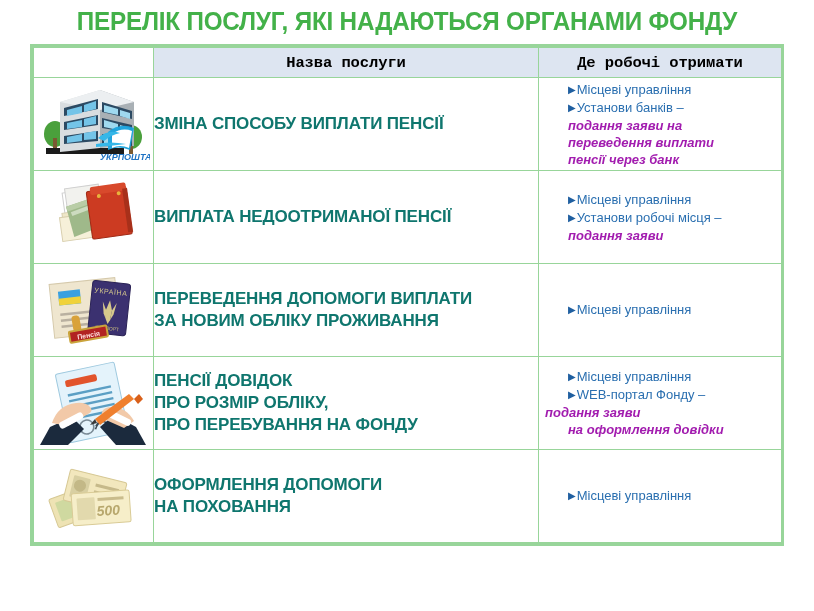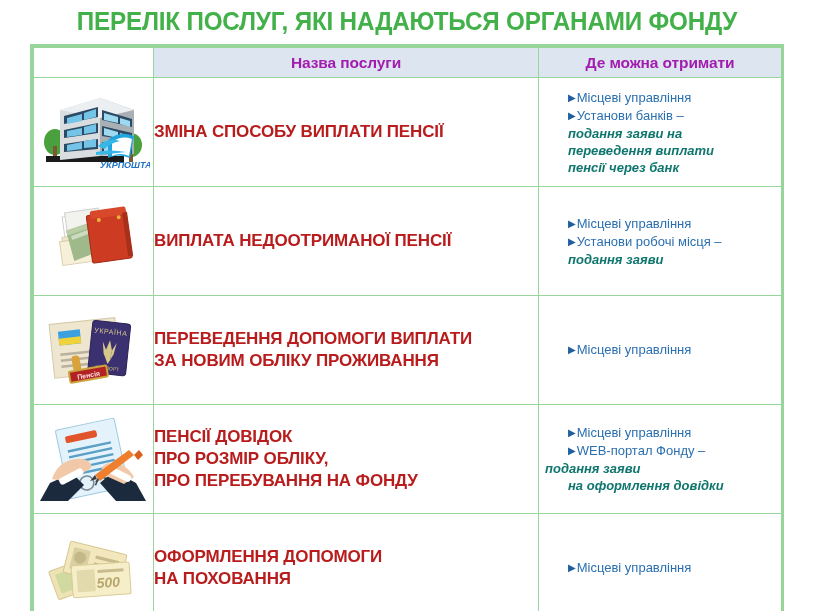--- a/index.html
+++ b/index.html
@@ -51,36 +51,37 @@
     padding: 0;
   }
 
   col.c-icon  { width: 120px; }
   col.c-name  { width: 385px; }
   col.c-where { width: 243px; }
 
   
   thead th {
     background: #dde5f1;
-    color: #a21caf;
+    color: #000000;
     font-size: 15.5px;
     font-weight: bold;
     height: 29px;
     text-align: center;
     letter-spacing: -0.1px;
+    font-family: Liberation Mono, monospace;
   }
   thead th.blank { background: #ffffff; border-top-color:#98d59a; }
 
   
   td.icon-cell {
     text-align: center;
     padding: 4px 2px;
   }
   td.name-cell {
-    color: #b91c1c;
+    color: #0f766e;
     font-size: 17px;
     font-weight: bold;
     line-height: 22px;
     padding: 6px 10px 6px 26px;
     letter-spacing: -0.15px;
   }
   td.where-cell {
     padding: 6px 6px 6px 24px;
     color: #2a6fb0;
     font-size: 13px;
@@ -91,51 +92,51 @@
   .bullet-line .bul {
     color: #1f5fa0;
     font-size: 10px;
     margin-right: 1px;
     display: inline-block;
     transform: translateY(-1px);
   }
   .ital {
     font-style: italic;
     font-weight: bold;
-    color: #0f766e;
+    color: #a21caf;
     white-space: nowrap;
   }
   .ital.pad { padding-left: 6px; }
 
   
   .icon-box {
     width: 112px;
     height: 84px;
     position: relative;
-    margin: 12px auto;
+    margin: 4px auto;
   }
   .icon-box svg { display:block; }
 </style>
 </head>
 <body>
 
 <div class="page-title">ПЕРЕЛІК ПОСЛУГ, ЯКІ НАДАЮТЬСЯ ОРГАНАМИ ФОНДУ</div>
 
 <div class="table-wrap">
   <table class="services">
     <colgroup>
       <col class="c-icon">
         <col class="c-name">
         <col class="c-where">
     </colgroup>
     <thead>
       <tr>
         <th class="blank"></th>
         <th>Назва послуги</th>
-        <th>Де можна отримати</th>
+        <th>Де робочі отримати</th>
       </tr>
     </thead>
     <tbody id="tbody">
         <tr>
           <td class="icon-cell">
             <div class="icon-box">
   <svg width="112" height="84" viewBox="0 0 112 84">
     <ellipse cx="17" cy="52" rx="11" ry="13" fill="#4aa03c"></ellipse>
     <rect x="15" y="56" width="4" height="14" fill="#7a5a32"></rect>
     <ellipse cx="93" cy="55" rx="11" ry="12" fill="#4aa03c"></ellipse>

